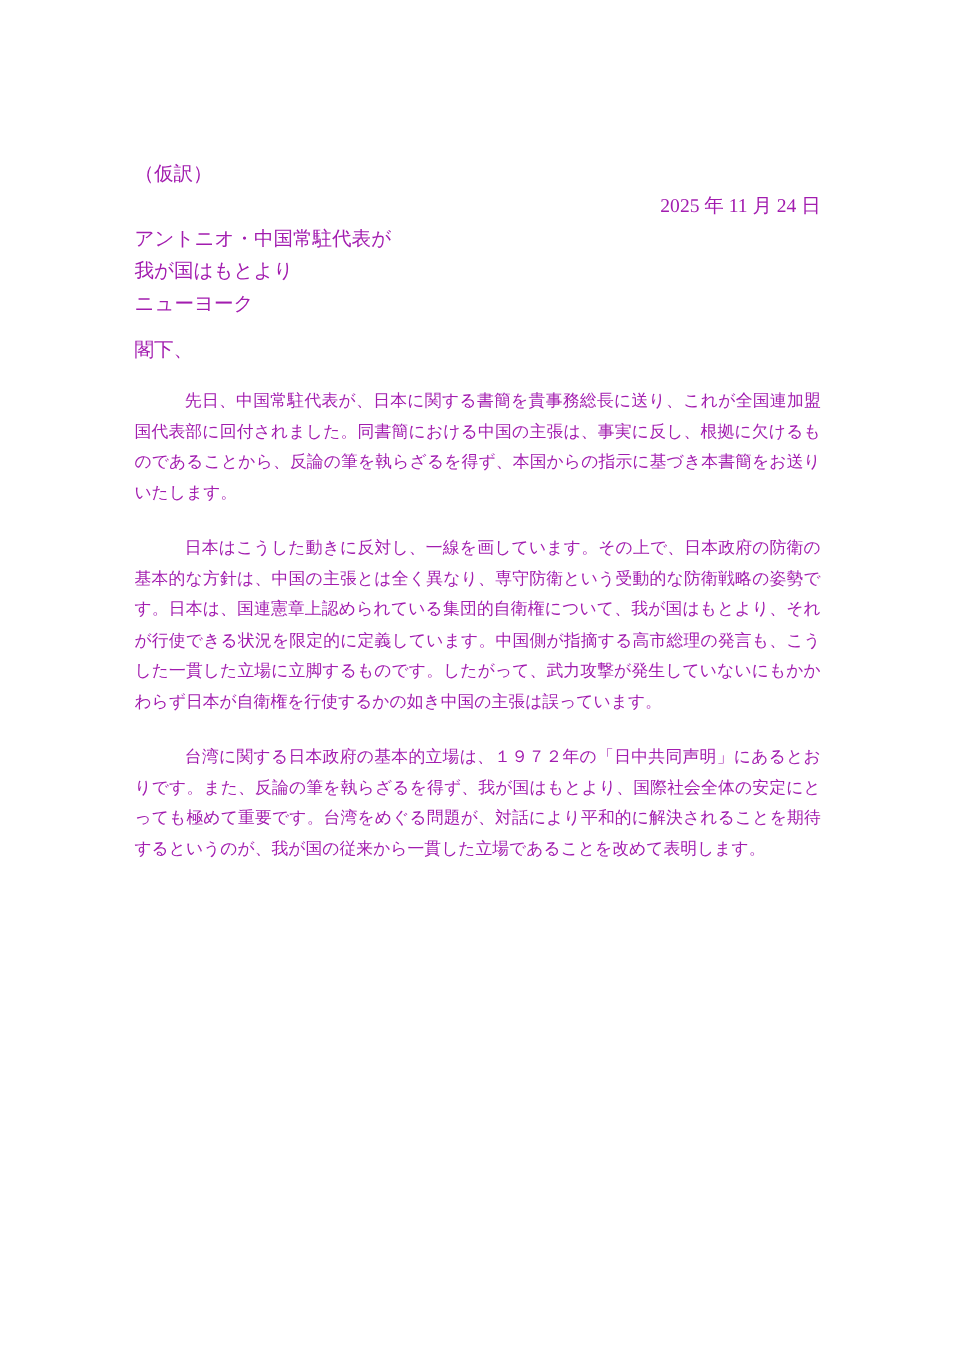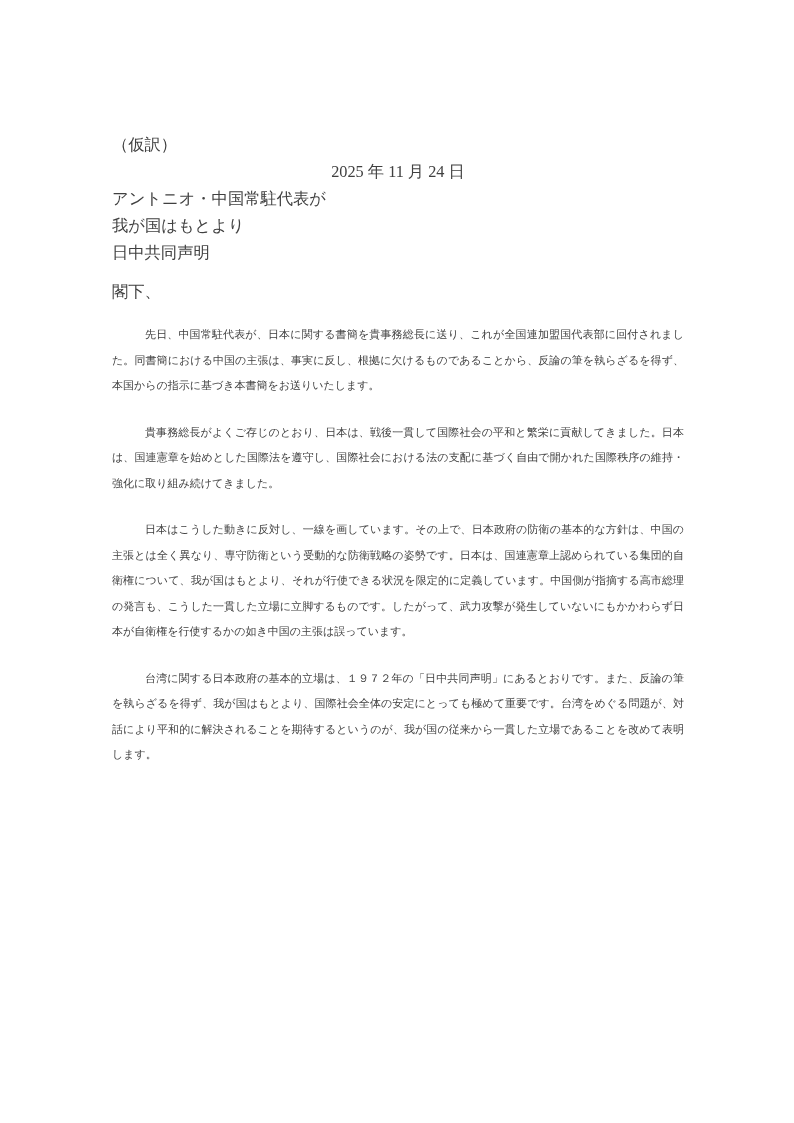--- a/index.html
+++ b/index.html
@@ -7,41 +7,41 @@
     padding: 0;
     background: #ffffff;
   }
   .page {
     position: relative;
     width: 736px;
     height: 1123px;
     background: #ffffff;
     overflow: hidden;
     font-family: "Liberation Serif", "DejaVu Serif", serif;
-    color: #404040;
+    color: #a21caf;
   }
   .content {
     position: absolute;
     left: 112px;
     top: 131px;
     width: 572px;
   }
   .line {
     font-size: 16.3px;
     line-height: 27px;
     white-space: pre;
   }
   .date-line {
-    text-align: center;
+    text-align: right;
   }
   .spacer-a { height: 12px; }
   .spacer-b { height: 17px; }
   p.para {
     margin: 0 0 21px 0;
-    font-size: 11px;
+    font-size: 14px;
     line-height: 25.5px;
     text-align: justify;
     text-indent: 3em;
     word-break: normal;
     overflow-wrap: break-word;
   }
 </style>
 </head>
 <body>
 
@@ -49,31 +49,30 @@
   <div class="content">
 
     <div class="line">（仮訳）</div>
 
     <div class="line date-line">2025 年 11 月 24 日</div>
 
     <div class="line">アントニオ・中国常駐代表が</div>
 
     <div class="line">我が国はもとより</div>
 
-    <div class="line">日中共同声明</div>
+    <div class="line">ニューヨーク</div>
 
     <div class="spacer-a"></div>
 
     <div class="line">閣下、</div>
 
     <div class="spacer-b"></div>
 
     <p class="para">先日、中国常駐代表が、日本に関する書簡を貴事務総長に送り、これが全国連加盟国代表部に回付されました。同書簡における中国の主張は、事実に反し、根拠に欠けるものであることから、反論の筆を執らざるを得ず、本国からの指示に基づき本書簡をお送りいたします。</p>
 
-    <p class="para">貴事務総長がよくご存じのとおり、日本は、戦後一貫して国際社会の平和と繁栄に貢献してきました。日本は、国連憲章を始めとした国際法を遵守し、国際社会における法の支配に基づく自由で開かれた国際秩序の維持・強化に取り組み続けてきました。</p>
 
 
     <p class="para">日本はこうした動きに反対し、一線を画しています。その上で、日本政府の防衛の基本的な方針は、中国の主張とは全く異なり、専守防衛という受動的な防衛戦略の姿勢です。日本は、国連憲章上認められている集団的自衛権について、我が国はもとより、それが行使できる状況を限定的に定義しています。中国側が指摘する高市総理の発言も、こうした一貫した立場に立脚するものです。したがって、武力攻撃が発生していないにもかかわらず日本が自衛権を行使するかの如き中国の主張は誤っています。</p>
 
     <p class="para">台湾に関する日本政府の基本的立場は、１９７２年の「日中共同声明」にあるとおりです。また、反論の筆を執らざるを得ず、我が国はもとより、国際社会全体の安定にとっても極めて重要です。台湾をめぐる問題が、対話により平和的に解決されることを期待するというのが、我が国の従来から一貫した立場であることを改めて表明します。</p>
 
   </div>
 </div>
 
 </body></html>

